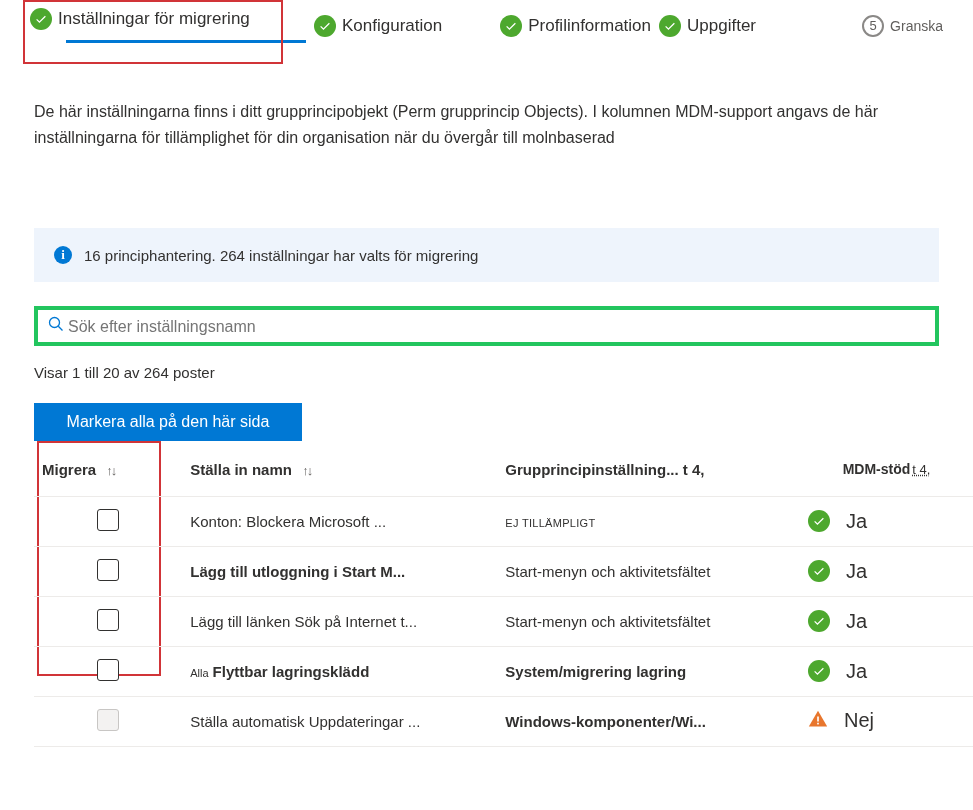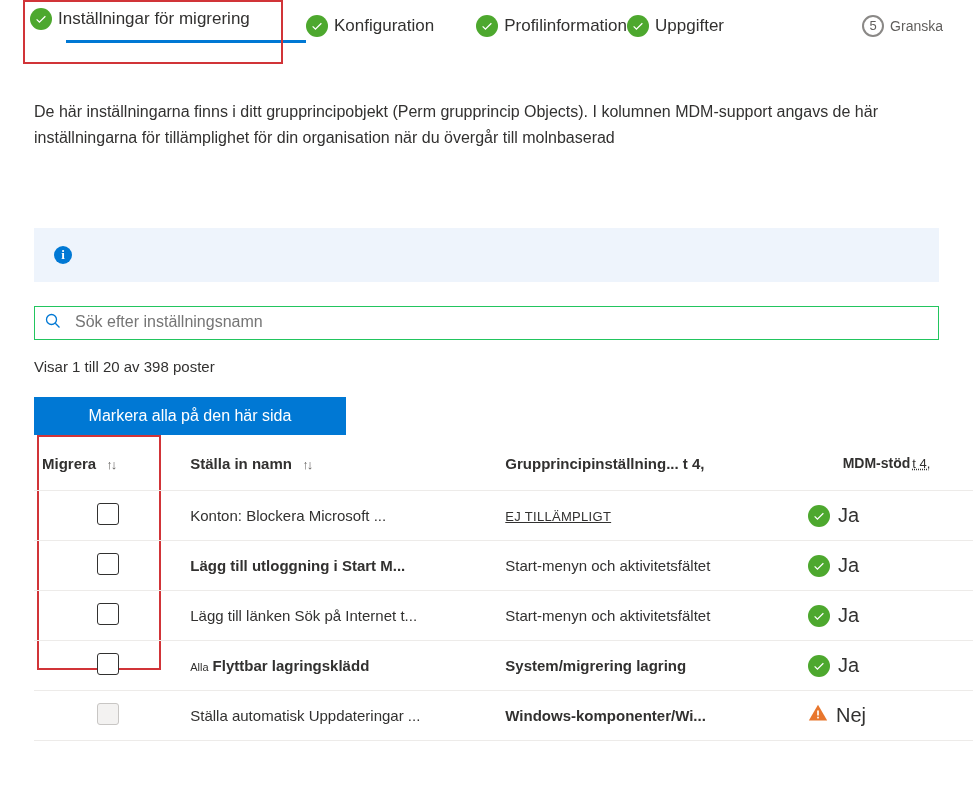--- a/index.html
+++ b/index.html
@@ -6,21 +6,21 @@
     body {
       font-family: "Segoe UI", -apple-system, sans-serif;
       background: #fff;
       color: #323130;
       width: 973px;
       padding: 0;
     }
     .steps {
       display: flex;
       align-items: center;
-      gap: 0;
+      gap: 8px;
       padding: 8px 30px 0 30px;
       position: relative;
     }
     .step {
       display: flex;
       align-items: center;
       gap: 8px;
       font-size: 17px;
       color: #323130;
       cursor: pointer;
@@ -79,46 +79,46 @@
       font-size:15px;
     }
     .info-icon {
       width:18px;height:18px;border-radius:50%;
       background:#0078d4;color:#fff;
       display:inline-flex;align-items:center;justify-content:center;
       font-weight:bold;font-size:13px;font-family:Georgia,serif;flex-shrink:0;
     }
     .search-box {
       margin: 24px 34px 0 34px;
-      border:1px solid #22c55e;
+      border:4px solid #22c55e;
       display:flex;
-      align-items:flex-start;
+      align-items:flex-end;
       padding: 6px 10px;
-      gap:14px;
+      gap:4px;
     }
     .search-box input {
       border:none;outline:none;
       font-size:16px;
       flex:1;
       color:#323130;
     }
     .search-icon { color:#0078d4; }
     .status-line {
       margin: 18px 34px 0 34px;
       font-size:15px;
     }
     .select-all-btn {
       margin: 22px 0 0 34px;
       background:#0078d4;
       color:#fff;
       border:none;
       padding: 10px 18px;
       font-size:16px;
       cursor:pointer;
-      width: 312px;
+      width: 268px;
       text-align:center;
       overflow:hidden;
       white-space:nowrap;
     }
     .table {
       margin: 8px 0 18px 34px;
       width: calc(100% - 34px);
       border-collapse: collapse;
       position:relative;
     }
@@ -153,33 +153,33 @@
       cursor:pointer;
       background:#fff;
     }
     input[type="checkbox"].cb.disabled {
       border-color:#c8c6c4;
       background:#f3f2f1;
     }
     .bold { font-weight:600; }
     .small-prefix { font-size:11px; margin-right:4px; color:#323130;}
     .yes-badge, .no-badge {
-      display:inline-flex;align-items:center;gap:8px;
+      display:inline-flex;align-items:flex-start;gap:16px;
       font-size:20px;
     }
     .warn-tri { width:20px;height:20px; }
     .highlight-red-2 {
       border:2px solid #d13438;
       position:absolute;
       left: 3px; top: 0px;
       width: 124px; height: 235px;
       pointer-events:none;
     }
     .th-sub { font-size:13px; font-weight:400; margin-left:2px;}
-    .gp-caps { font-size:13px; letter-spacing:0.3px;text-decoration:underline;}
+    .gp-caps { font-size:11px; letter-spacing:0.3px;}
     .step-space { width: 42px; }
   </style>
 </head>
 <body>
 
 
 
 <div class="steps">
   <div class="highlight-red-1"></div>
   <div class="step-group-1">
@@ -222,33 +222,37 @@
   <div class="step step-row">
     <span class="num-circle">5</span>
     <span style="font-size:14px;color:#605e5c">Granska</span>
   </div>
 </div>
 
 <div class="desc">De här inställningarna finns i ditt grupprincipobjekt (Perm grupprincip Objects). I kolumnen MDM-support angavs de här inställningarna för tillämplighet för din organisation när du övergår till molnbaserad</div>
 
 <div class="info-banner">
   <span class="info-icon">i</span>
+  <span>
+    <span style="font-weight:400">16</span>
+    <span>principhantering. 264 inställningar har valts för migrering</span>
+  </span>
 </div>
 
 <div class="search-box">
   <span class="search-icon">
     <svg width="16" height="16" viewBox="0 0 16 16">
         <circle cx="6.5" cy="6.5" r="5" stroke="#0078d4" stroke-width="1.3" fill="none"></circle>
         <line x1="10.3" y1="10.3" x2="14.5" y2="14.5" stroke="#0078d4" stroke-width="1.3"></line>
       </svg>
   </span>
   <input type="text" placeholder="Sök efter inställningsnamn" style="">
 </div>
 
-<div class="status-line">Visar 1 till 20 av 398 poster</div>
+<div class="status-line">Visar 1 till 20 av 264 poster</div>
 
 <button class="select-all-btn">Markera alla på den här sida</button>
 
 <div style="position:relative; margin-left:34px;">
   <div class="highlight-red-2"></div>
 </div>
 
 <table class="table">
   <thead>
     <tr>

